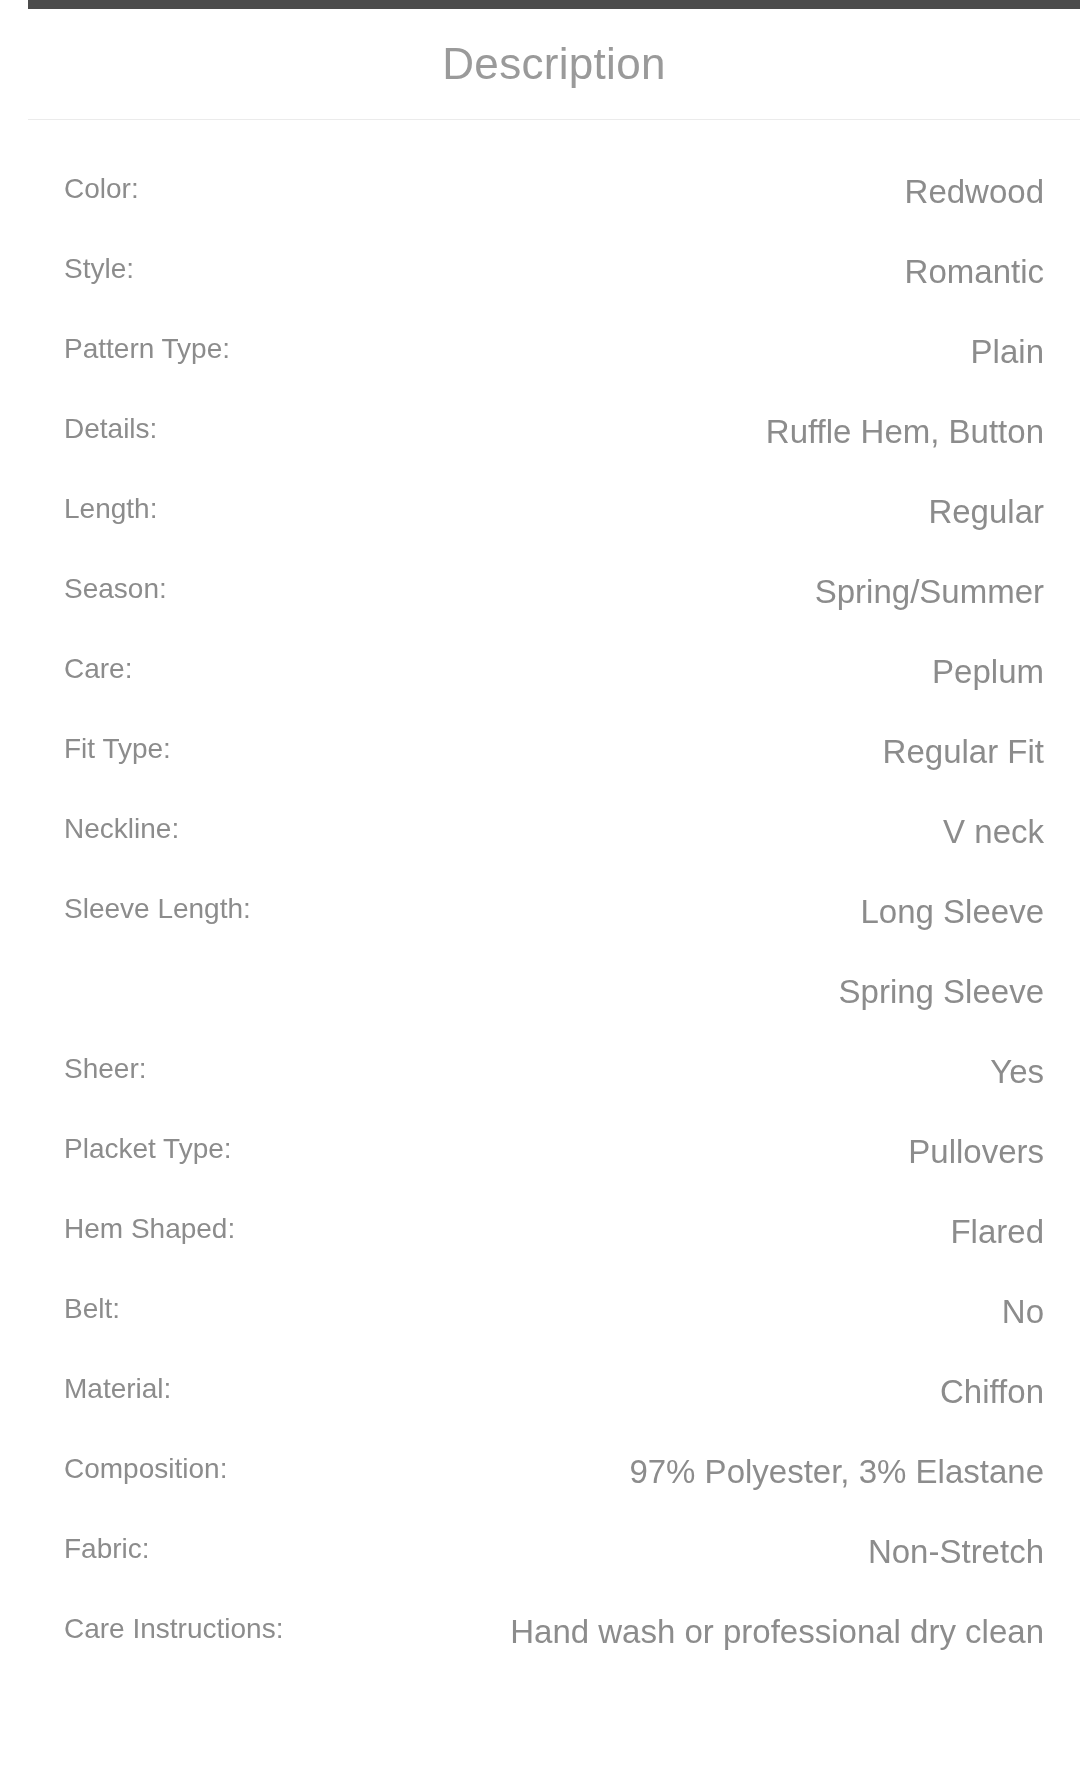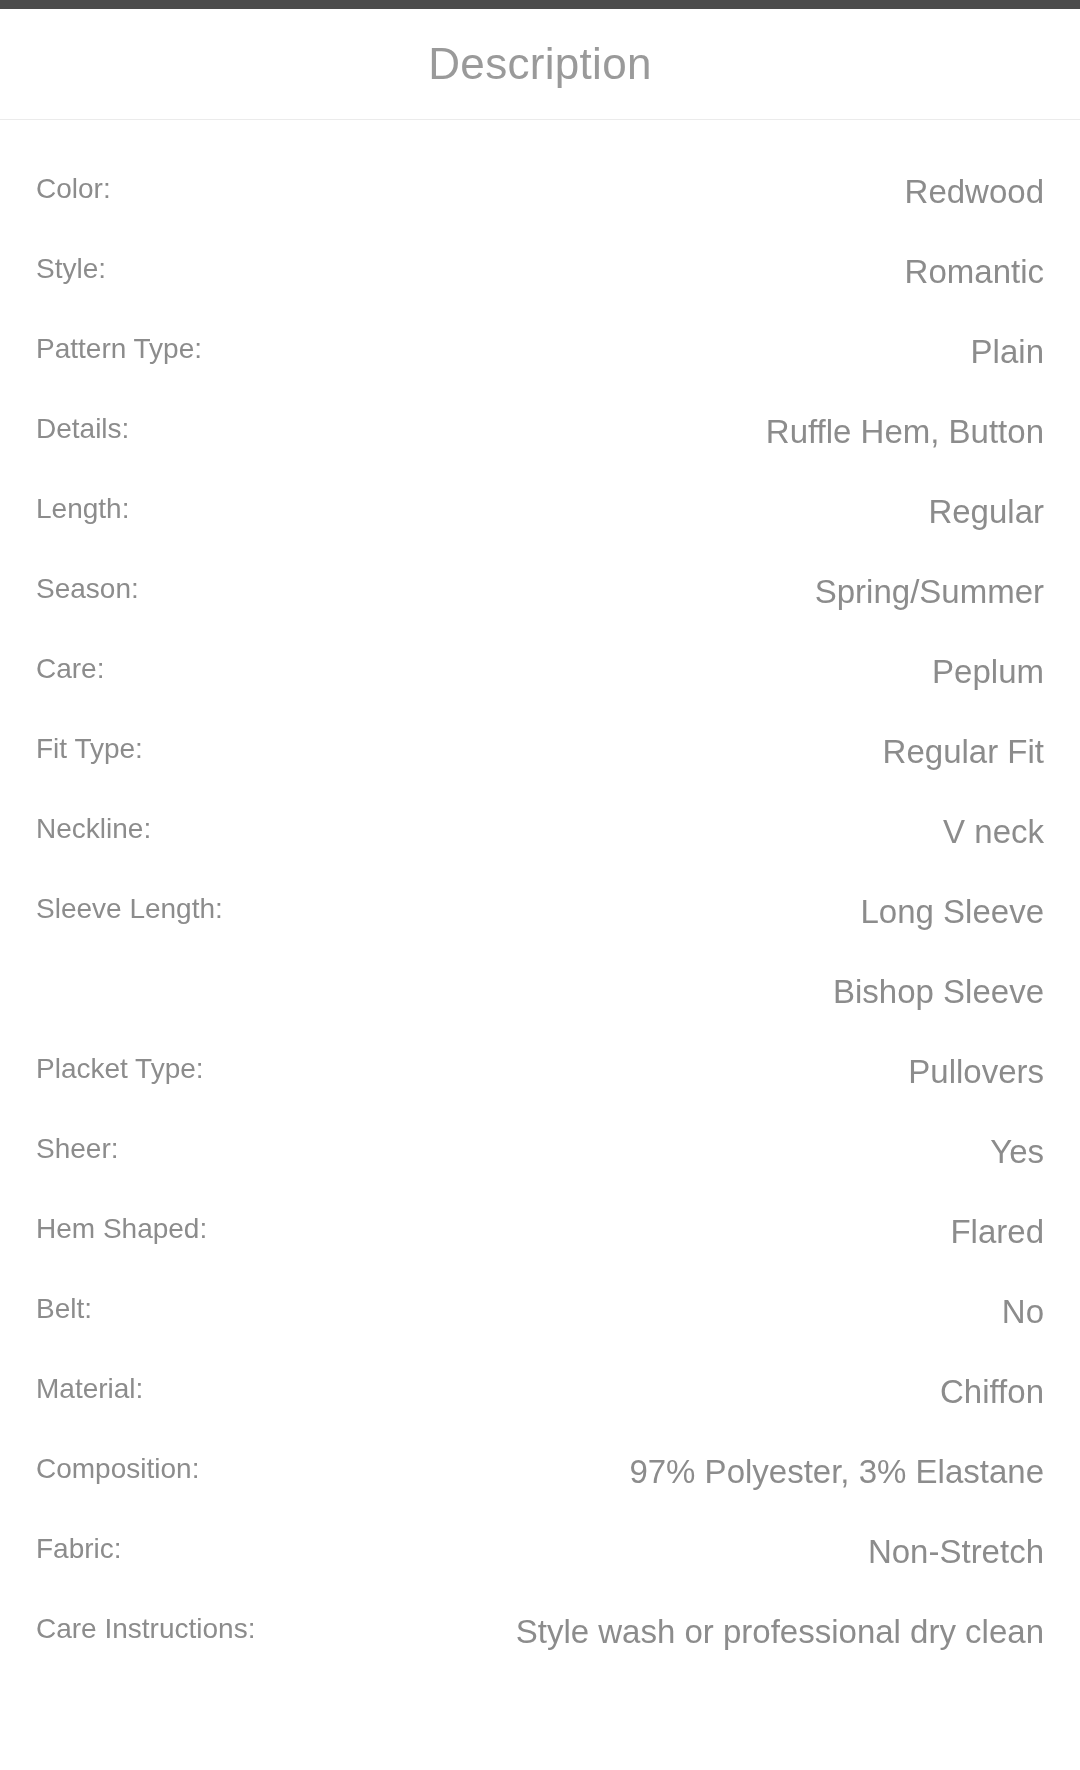--- a/index.html
+++ b/index.html
@@ -13,20 +13,21 @@
     font-family: "Liberation Sans", sans-serif;
     -webkit-font-smoothing: antialiased;
     overflow: hidden;
   }
   .screen {
     position: relative;
     width: 1080px;
     height: 1490px;
     background: #ffffff;
     box-sizing: border-box;
+    padding-left: 28px;
   }
   .top-bar {
     height: 9px;
     background: #4c4c4c;
     width: 100%;
   }
   .header {
     height: 111px;
     border-bottom: 1px solid #ebebeb;
     display: flex;
@@ -130,31 +131,31 @@
       <div class="spec-label">Neckline:</div>
       <div class="spec-value">V neck</div>
     </div>
 
     <div class="spec-row">
       <div class="spec-label">Sleeve Length:</div>
       <div class="spec-value">Long Sleeve</div>
     </div>
 
     <div class="spec-row">
-      <div class="spec-value">Bishop Sleeve</div>
+      <div class="spec-value">Spring Sleeve</div>
+    </div>
+
+    <div class="spec-row">
+      <div class="spec-label">Sheer:</div>
+      <div class="spec-value">Yes</div>
     </div>
 
     <div class="spec-row">
       <div class="spec-label">Placket Type:</div>
       <div class="spec-value">Pullovers</div>
-    </div>
-
-    <div class="spec-row">
-      <div class="spec-label">Sheer:</div>
-      <div class="spec-value">Yes</div>
     </div>
 
     <div class="spec-row">
       <div class="spec-label">Hem Shaped:</div>
       <div class="spec-value">Flared</div>
     </div>
 
     <div class="spec-row">
       <div class="spec-label">Belt:</div>
       <div class="spec-value">No</div>
@@ -170,17 +171,17 @@
       <div class="spec-value">97% Polyester, 3% Elastane</div>
     </div>
 
     <div class="spec-row">
       <div class="spec-label">Fabric:</div>
       <div class="spec-value">Non-Stretch</div>
     </div>
 
     <div class="spec-row multiline">
       <div class="spec-label">Care Instructions:</div>
-      <div class="spec-value">Style wash or professional dry clean</div>
+      <div class="spec-value">Hand wash or professional dry clean</div>
     </div>
 
   </div>
 </div>
 
 </body></html>

